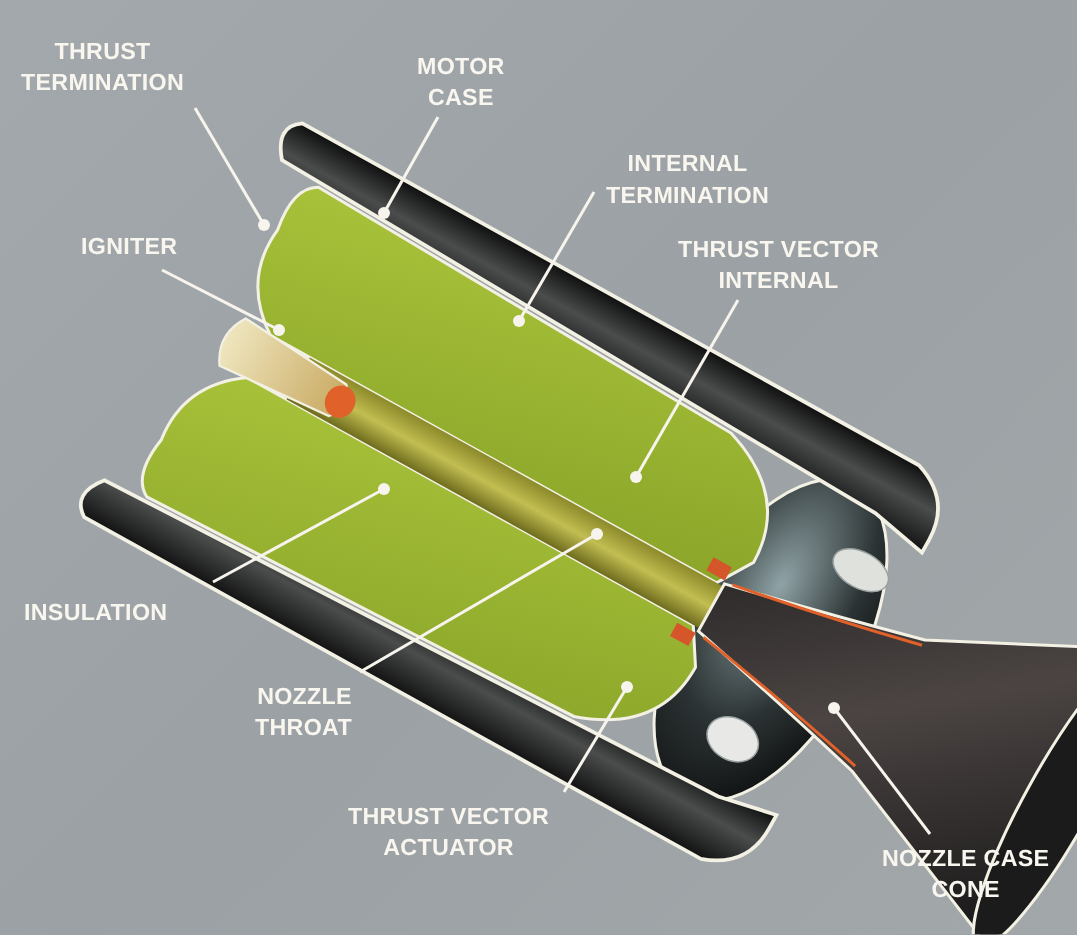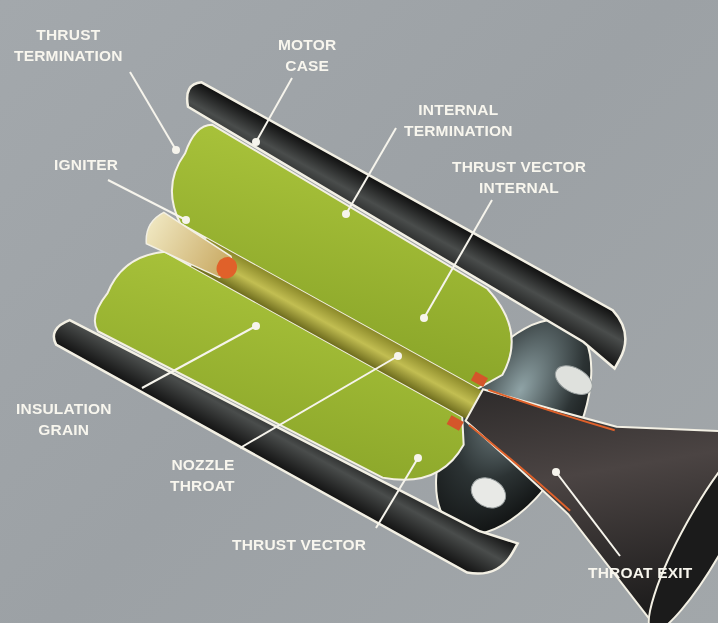--- a/index.html
+++ b/index.html
@@ -123,25 +123,26 @@
   </div>
   <div class="label" style="left:38px; top:154px;margin-left:16px;">
     <span>IGNITER</span>
   </div>
   <div class="label" style="left:452px; top:156px;">
     <span>THRUST VECTOR</span>
     <span>INTERNAL</span>
   </div>
   <div class="label" style="left:16px; top:398px;">
     <span>INSULATION</span>
-    <span>GRAIN</span>
   </div>
   <div class="label" style="left:170px; top:454px;text-align:right;">
     <span>NOZZLE</span>
     <span>THROAT</span>
   </div>
   <div class="label" style="left:232px; top:534px;">
     <span>THRUST VECTOR</span>
+    <span>ACTUATOR</span>
   </div>
   <div class="label" style="left:588px; top:562px;">
-    <span>THROAT EXIT</span>
+    <span>NOZZLE CASE</span>
+    <span>CONE</span>
   </div>
 </div>
 
 </body></html>

